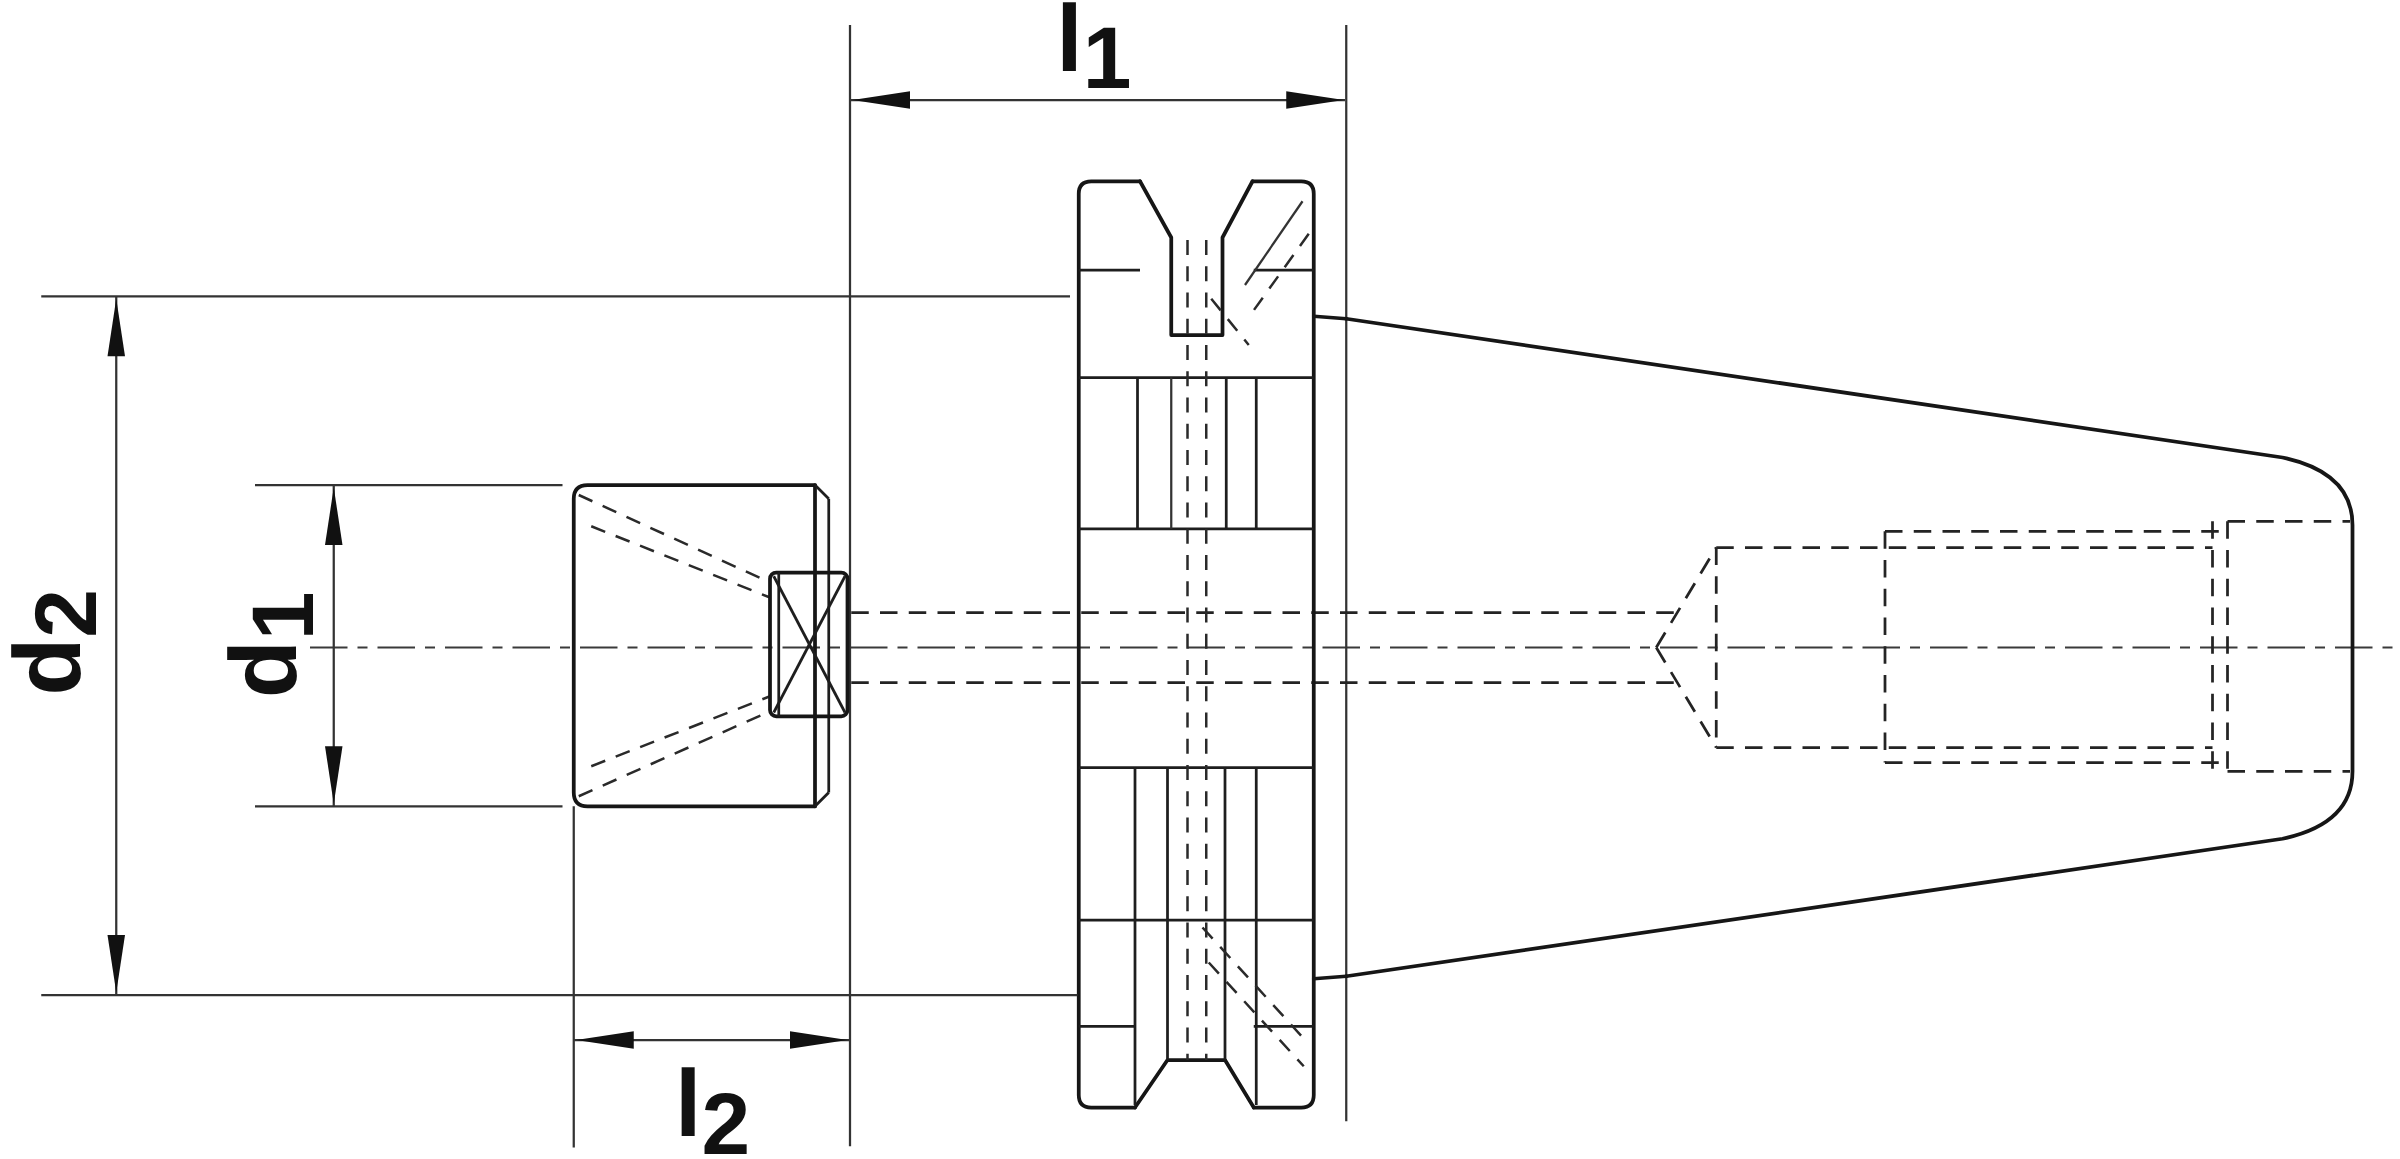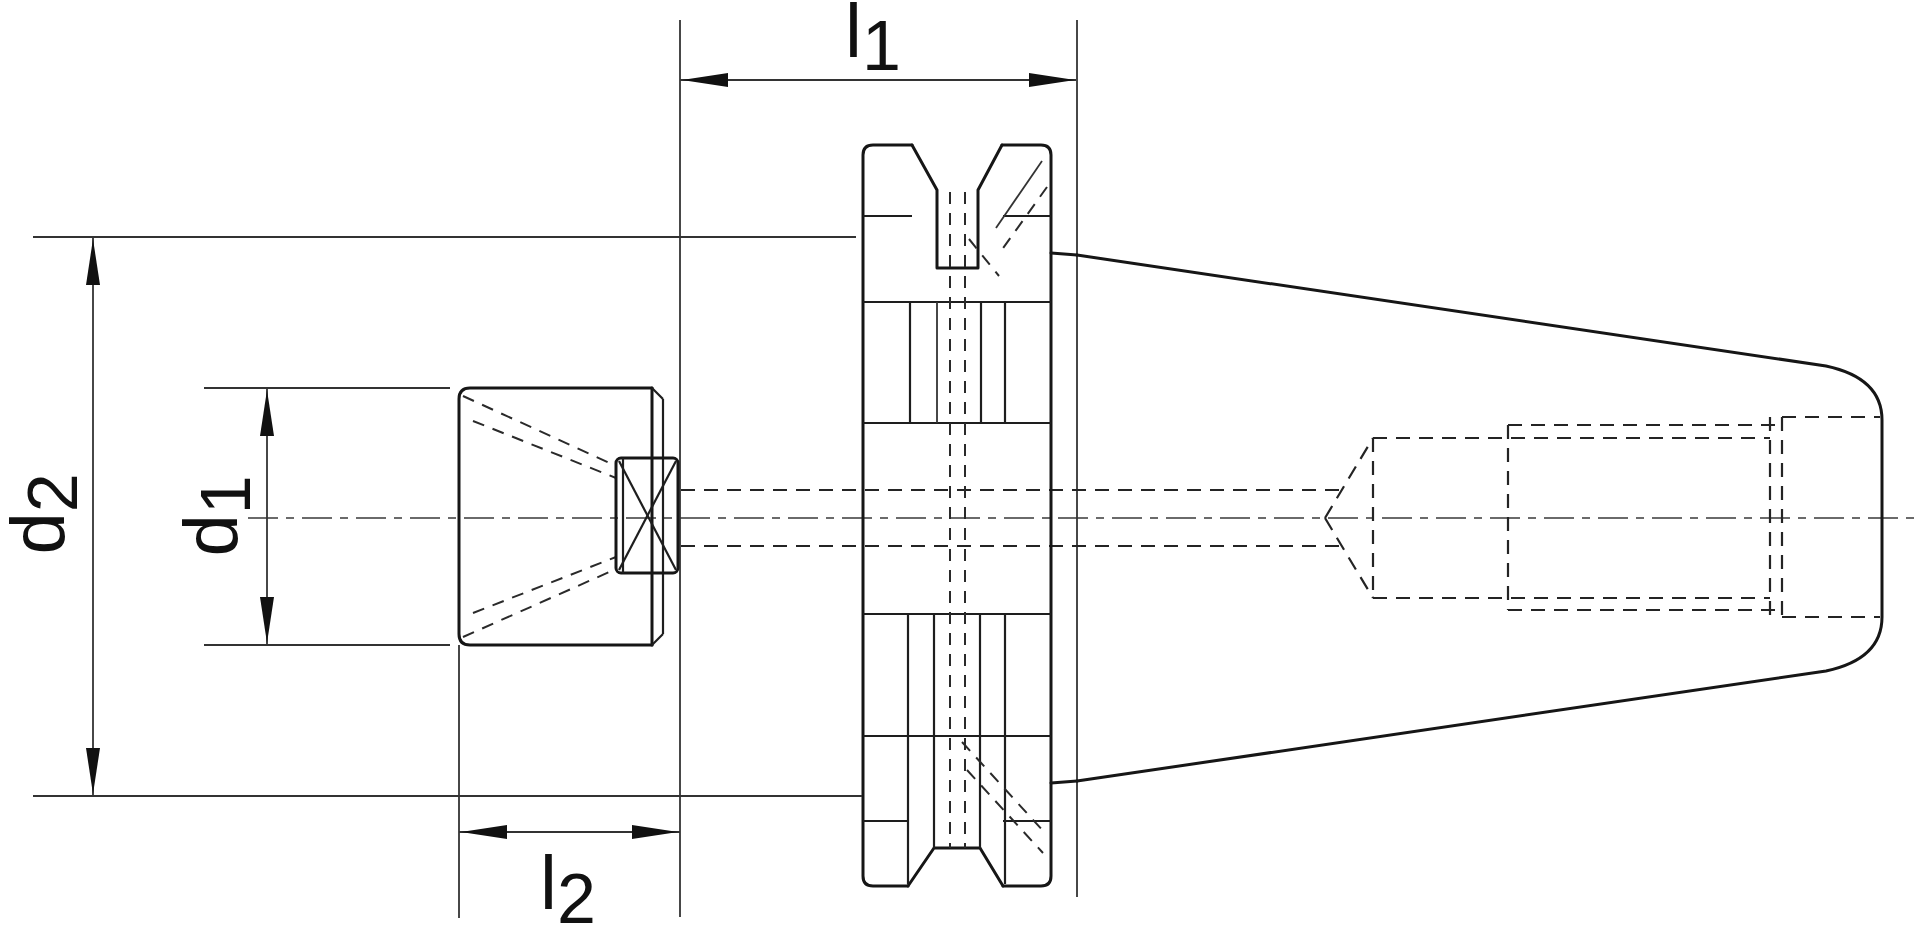--- a/index.html
+++ b/index.html
@@ -1,17 +1,17 @@
 <!DOCTYPE html>
 <html><head>
 <meta charset="utf-8">
 <style>
   html,body{margin:0;padding:0;background:#fff;}
   .stage{position:relative;width:1920px;height:927px;background:#ffffff;overflow:hidden;
-         font-family:"Liberation Sans", sans-serif;}
+         font-family:"Liberation Sans", sans-serif;font-weight:bold;}
   svg{display:block}
   .c  {stroke:#161616;stroke-width:3;fill:none;stroke-linejoin:round;stroke-linecap:round;}
   .c2 {stroke:#1e1e1e;stroke-width:2.2;fill:none;stroke-linejoin:round;}
   .t  {stroke:#333333;stroke-width:1.8;fill:none;}
   .h  {stroke:#242424;stroke-width:2.2;fill:none;stroke-dasharray:14 9;}
   .hx {stroke:#2a2a2a;stroke-width:2;fill:none;stroke-dasharray:12 9;}
   .cl {stroke:#3a3a3a;stroke-width:1.7;fill:none;stroke-dasharray:30 8 8 8;}
   .ar {fill:#111;stroke:none;}
   .lbl{font-family:"Liberation Sans", sans-serif;font-size:76px;fill:#111;}
   .sub{font-size:70px;}

